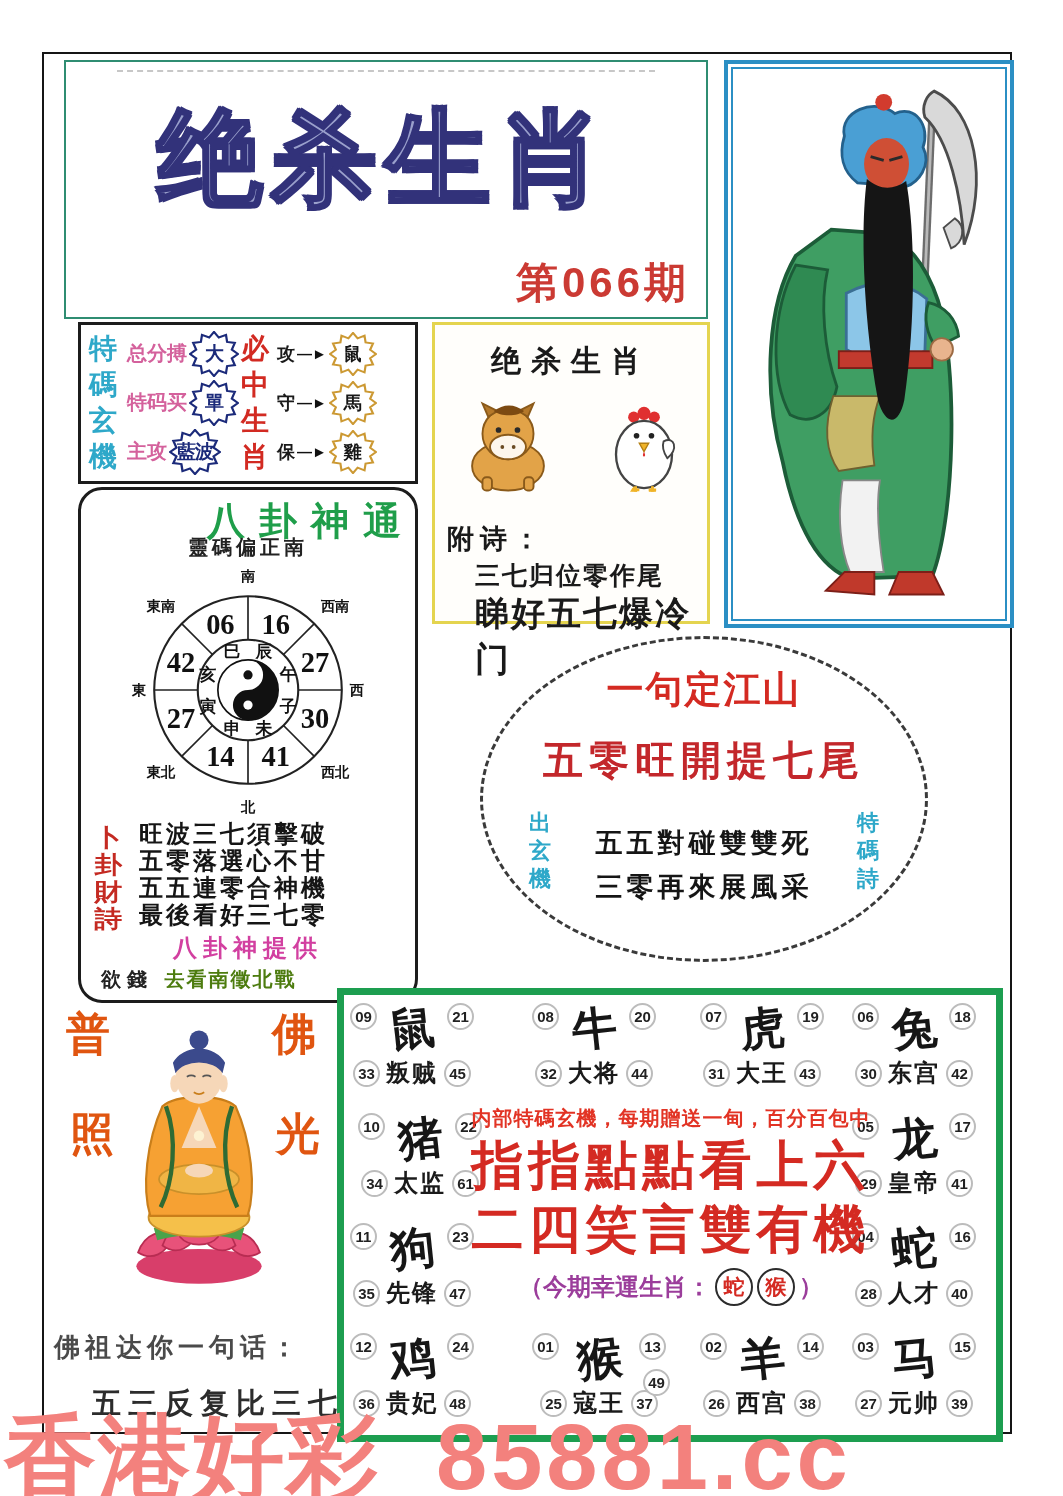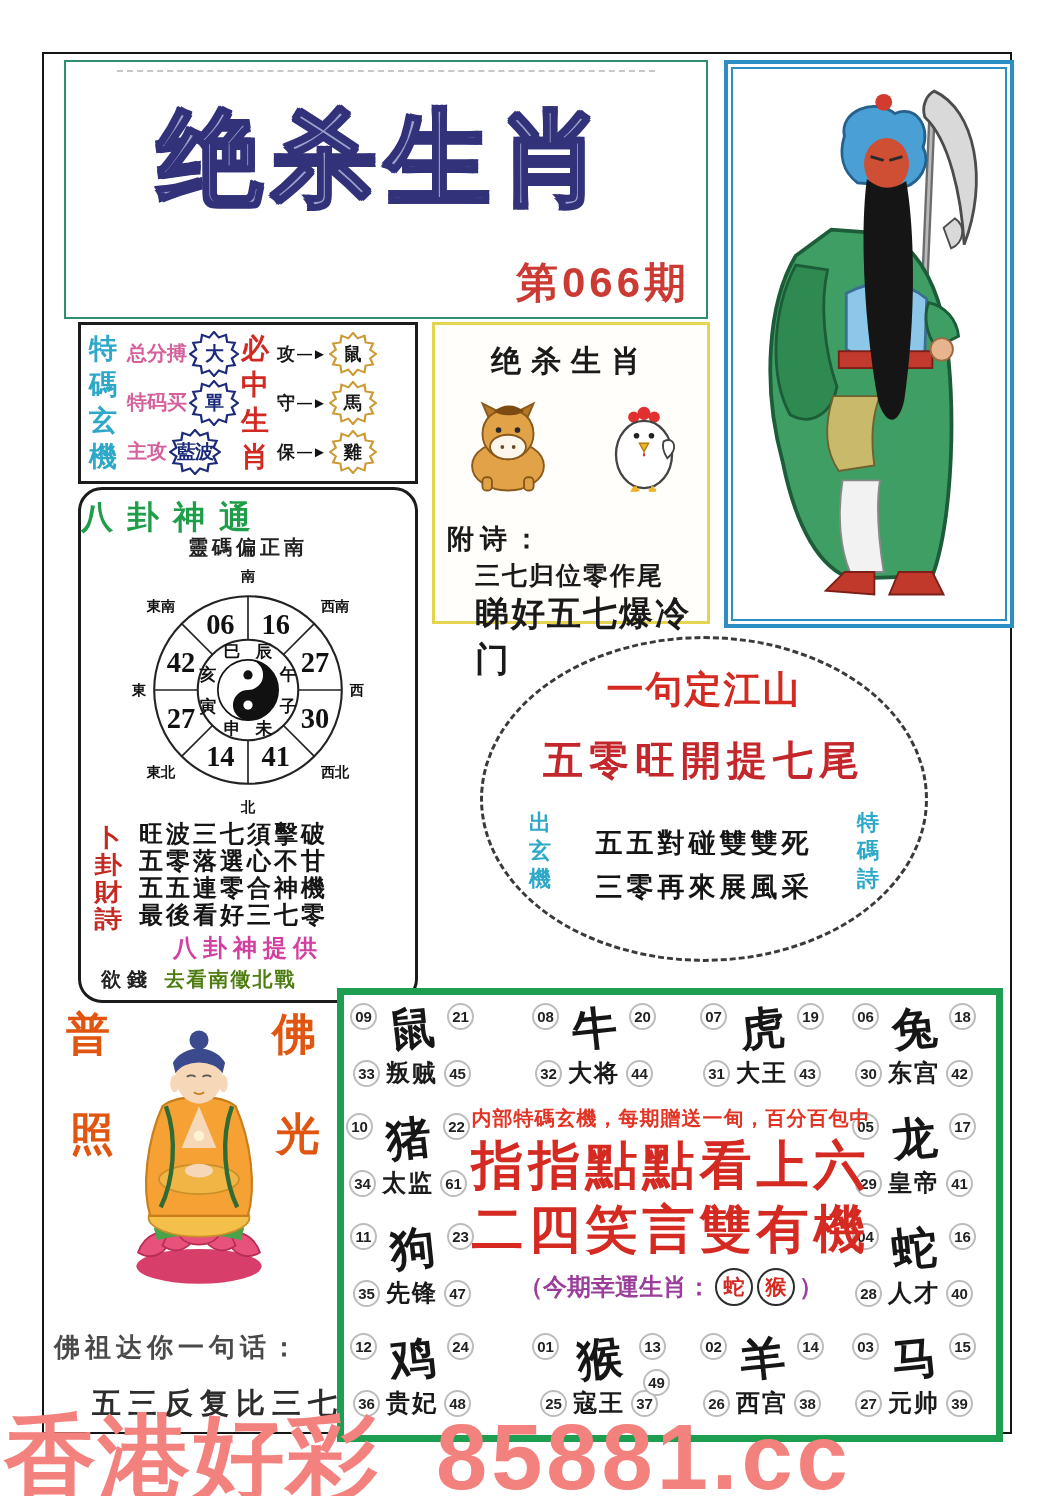--- a/index.html
+++ b/index.html
@@ -48,21 +48,21 @@
   
   .juesha-box{left:432px;top:322px;width:272px;height:296px;border:3px solid #e4d44f;background:#fffefb;}
   .juesha-title{position:absolute;top:16px;width:100%;text-align:center;font-size:30px;font-weight:700;letter-spacing:10px;color:#1a1a1a;}
   .juesha-animals{position:absolute;top:62px;left:0;width:100%;height:120px;display:flex;justify-content:space-around;align-items:center;}
   .fushi-label{position:absolute;left:12px;top:196px;font-size:27px;font-weight:700;letter-spacing:6px;color:#1a1a1a;}
   .fushi-line1{position:absolute;left:40px;top:234px;font-size:25px;font-weight:600;letter-spacing:2px;color:#1a1a1a;}
   .fushi-line2{position:absolute;left:40px;top:266px;font-size:34px;font-weight:600;letter-spacing:2px;color:#1a1a1a;}
 
   
   .bagua-box{left:78px;top:487px;width:334px;height:476px;border:3px solid #1c1c1c;border-radius:24px;background:#fff;}
-  .bagua-title{position:absolute;top:6px;width:100%;text-align:left;font-size:32px;font-weight:900;letter-spacing:14px;color:#1f9e4a;}
+  .bagua-title{position:absolute;top:6px;width:100%;text-align:right;font-size:38px;font-weight:900;letter-spacing:14px;color:#1f9e4a;}
   .bagua-sub{position:absolute;top:44px;width:100%;text-align:center;font-size:20px;font-weight:700;letter-spacing:4px;color:#222;}
   .bagua-svg{position:absolute;left:22px;top:66px;}
   .bagua-poems{position:absolute;left:16px;top:332px;display:flex;}
   .poem-side{width:34px;margin-top:2px;}
   .poem-side span{display:block;font-size:24px;line-height:27px;font-weight:900;color:#c42a22;transform:scaleX(1.15);}
   .poem-lines{margin-left:8px;font-family:Liberation Mono, monospace;}
   .poem-lines div{font-size:24px;line-height:27px;font-weight:700;letter-spacing:3px;color:#151515;}
   .bagua-provider{position:absolute;top:444px;width:100%;text-align:center;font-size:24px;font-weight:900;letter-spacing:6px;color:#d23fa0;top:442px;}
   .bagua-money{position:absolute;left:20px;top:476px;font-size:20px;font-weight:800;}
   .bagua-money .mlabel{color:#222;letter-spacing:6px;}
@@ -443,21 +443,21 @@
           <span class="animal-glyph">兔</span>
           <span class="num">18</span>
         </div>
       <div class="cell-bottom">
           <span class="num">30</span>
           <span class="cell-label">东宫</span>
           <span class="num">42</span>
         </div>
     </div>
 
-    <div class="cell" style="left:2px;top:118px;width:124px;">
+    <div class="cell" style="left:14px;top:118px;width:124px;">
       <div class="cell-top">
           <span class="num">10</span>
           <span class="animal-glyph">猪</span>
           <span class="num">22</span>
         </div>
       <div class="cell-bottom">
           <span class="num">34</span>
           <span class="cell-label">太监</span>
           <span class="num">61</span>
         </div>

